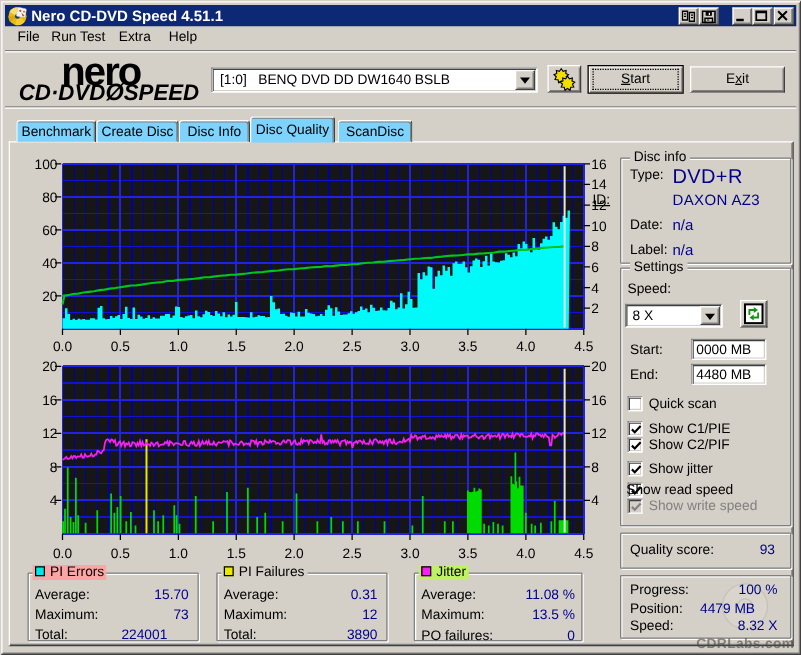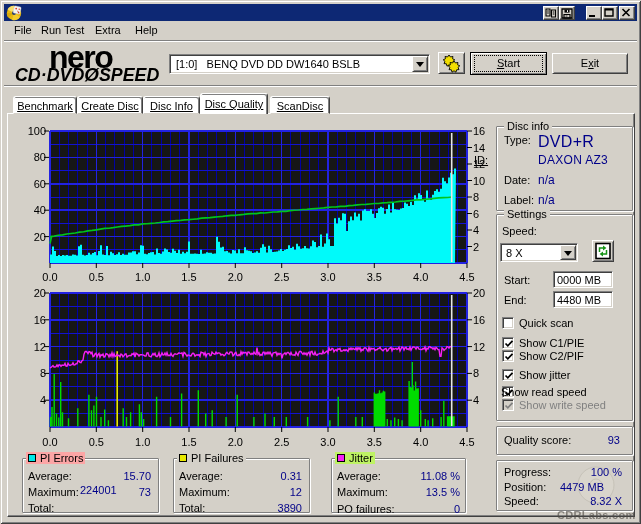--- a/index.html
+++ b/index.html
@@ -7,39 +7,40 @@
   box-shadow: inset 1px 1px 0 #D4D0C8, inset -1px -1px 0 #404040, inset 2px 2px 0 #fff, inset -2px -2px 0 #808080; }
 .titlebar { left:4px; top:4px; width:633px; height:17px; background:#0D2874; color:#fff; }
 .titletxt { position:absolute; left:21px; top:2px; font-size:12px; font-weight:bold; }
 .tbtn { position:absolute; top:2px; width:16px; height:14px; background:#D4D0C8; border:1px solid; border-color:#fff #404040 #404040 #fff; box-shadow: inset -1px -1px 0 #808080, inset 1px 1px 0 #D4D0C8; }
 .menubar { left:4px; top:21px; width:633px; height:18px; }
 .menubar span { position:absolute; top:3px; }
 .raised { background:#D4D0C8; border:1px solid; border-color:#fff #404040 #404040 #fff; box-shadow: inset 1px 1px 0 #D4D0C8, inset -1px -1px 0 #808080; }
 .sunken { background:#fff; border:1px solid; border-color:#808080 #fff #fff #808080; box-shadow: inset 1px 1px 0 #404040, inset -1px -1px 0 #D4D0C8; }
 .groupbox { border:1px solid #808080; border-radius:1px; box-shadow: inset 1px 1px 0 #fff, 1px 1px 0 #fff; }
 .navy { color:#000089; }
-.tab { position:absolute; background:#ffffff; border:1px solid; border-color:#fff #404040 #D4D0C8 #fff; border-radius:3px 3px 0 0; box-shadow: inset -1px 1px 0 #808080; text-align:center; padding-top:3px;text-decoration:underline; }
+.tab { position:absolute; background:#7dd3fc; border:1px solid; border-color:#fff #404040 #D4D0C8 #fff; border-radius:3px 3px 0 0; box-shadow: inset -1px 1px 0 #808080; text-align:center; padding-top:3px; }
 .cb { position:absolute; width:12px; height:12px; }
 </style></head><body>
 <div class="abs win"></div>
 <div class="abs titlebar">
  <svg class="abs" style="left:2px;top:1px" width="16" height="16" viewBox="0 0 16 16">
   <circle cx="8" cy="8" r="7.2" fill="#E8B90F"></circle>
   <path d="M8 0.8 L8 8 L1.5 4.5 A7.2 7.2 0 0 1 8 0.8Z" fill="#F7DE6A"></path>
   <path d="M8 8 L14 12 A7.2 7.2 0 0 1 6 14.9 Z" fill="#F3CC2E"></path>
   <path d="M8 8 L2 12.5 A7.2 7.2 0 0 1 0.8 8 Z" fill="#D8A90A"></path>
   <circle cx="8" cy="8" r="2" fill="#243A70"></circle>
   <g transform="rotate(12 11 5)">
         <rect x="7.6" y="1.4" width="7" height="7.2" rx="1" fill="#F4F4F4" stroke="#C9C9C9" stroke-width="0.4"></rect>
       </g>
   <circle cx="10.2" cy="3.6" r="0.9" fill="#E04026"></circle>
   <circle cx="13.2" cy="4.3" r="0.7" fill="#E04026"></circle>
   <path d="M11 5.2 L13.6 7.4 L12.2 8.2 Z" fill="#D2391F"></path>
   <circle cx="12.6" cy="8.8" r="0.6" fill="#E8A090"></circle>
  </svg>
+ <div class="titletxt">Nero CD-DVD Speed 4.51.1</div>
  <div class="tbtn" style="left:539px">
    <svg width="12" height="10" viewBox="0 0 12 10" style="margin:1px 0 0 1px">
         <path d="M1 1h4v7H1z M6.5 2h4v7h-4z" fill="none" stroke="#000" stroke-width="1.1"></path>
         <path d="M2.2 3h1.6M2.2 5h1.6M7.8 4h1.6M7.8 6h1.6" stroke="#000" stroke-width="1"></path>
       </svg>
  </div>
  <div class="tbtn" style="left:555px">
    <svg width="12" height="11" viewBox="0 0 12 11" style="margin:1px 0 0 1px">
         <path d="M1 1h10v9H1z" fill="none" stroke="#000" stroke-width="1.3"></path>
         <path d="M3.5 1.6h5v3h-5z" fill="#000"></path>
@@ -211,21 +212,21 @@
     <path d="M467.0 427v5" stroke="#000" stroke-width="1"></path>
   </svg>
 
 <div class="abs groupbox" style="left:22px;top:458px;width:137px;height:55px;"></div>
 <div class="abs" style="left:26px;top:452px;background:#fca5a5;padding:0 2px;"><span style="display:inline-block;width:8px;height:8px;background:#00E8E8;border:1px solid #000;margin-right:4px"></span>PI Errors</div>
 <div class="abs" style="left:28px;top:470px;">Average:</div>
 <div class="abs navy" style="left:80px;top:470px;width:71px;text-align:right">15.70</div>
 <div class="abs" style="left:28px;top:486px;">Maximum:</div>
 <div class="abs navy" style="left:80px;top:486px;width:71px;text-align:right">73</div>
 <div class="abs" style="left:28px;top:502px;">Total:</div>
-<div class="abs navy" style="left:80px;top:484px;width:71px;text-align:left">224001</div>
+<div class="abs navy" style="left:80px;top:502px;width:71px;text-align:center">224001</div>
 
 <div class="abs groupbox" style="left:173px;top:458px;width:137px;height:55px;"></div>
 <div class="abs" style="left:177px;top:452px;background:#D4D0C8;padding:0 2px;"><span style="display:inline-block;width:8px;height:8px;background:#E8E800;border:1px solid #000;margin-right:4px"></span>PI Failures</div>
 <div class="abs" style="left:179px;top:470px;">Average:</div>
 <div class="abs navy" style="left:231px;top:470px;width:71px;text-align:right">0.31</div>
 <div class="abs" style="left:179px;top:486px;">Maximum:</div>
 <div class="abs navy" style="left:231px;top:486px;width:71px;text-align:right">12</div>
 <div class="abs" style="left:179px;top:502px;">Total:</div>
 <div class="abs navy" style="left:231px;top:502px;width:71px;text-align:right">3890</div>
 

